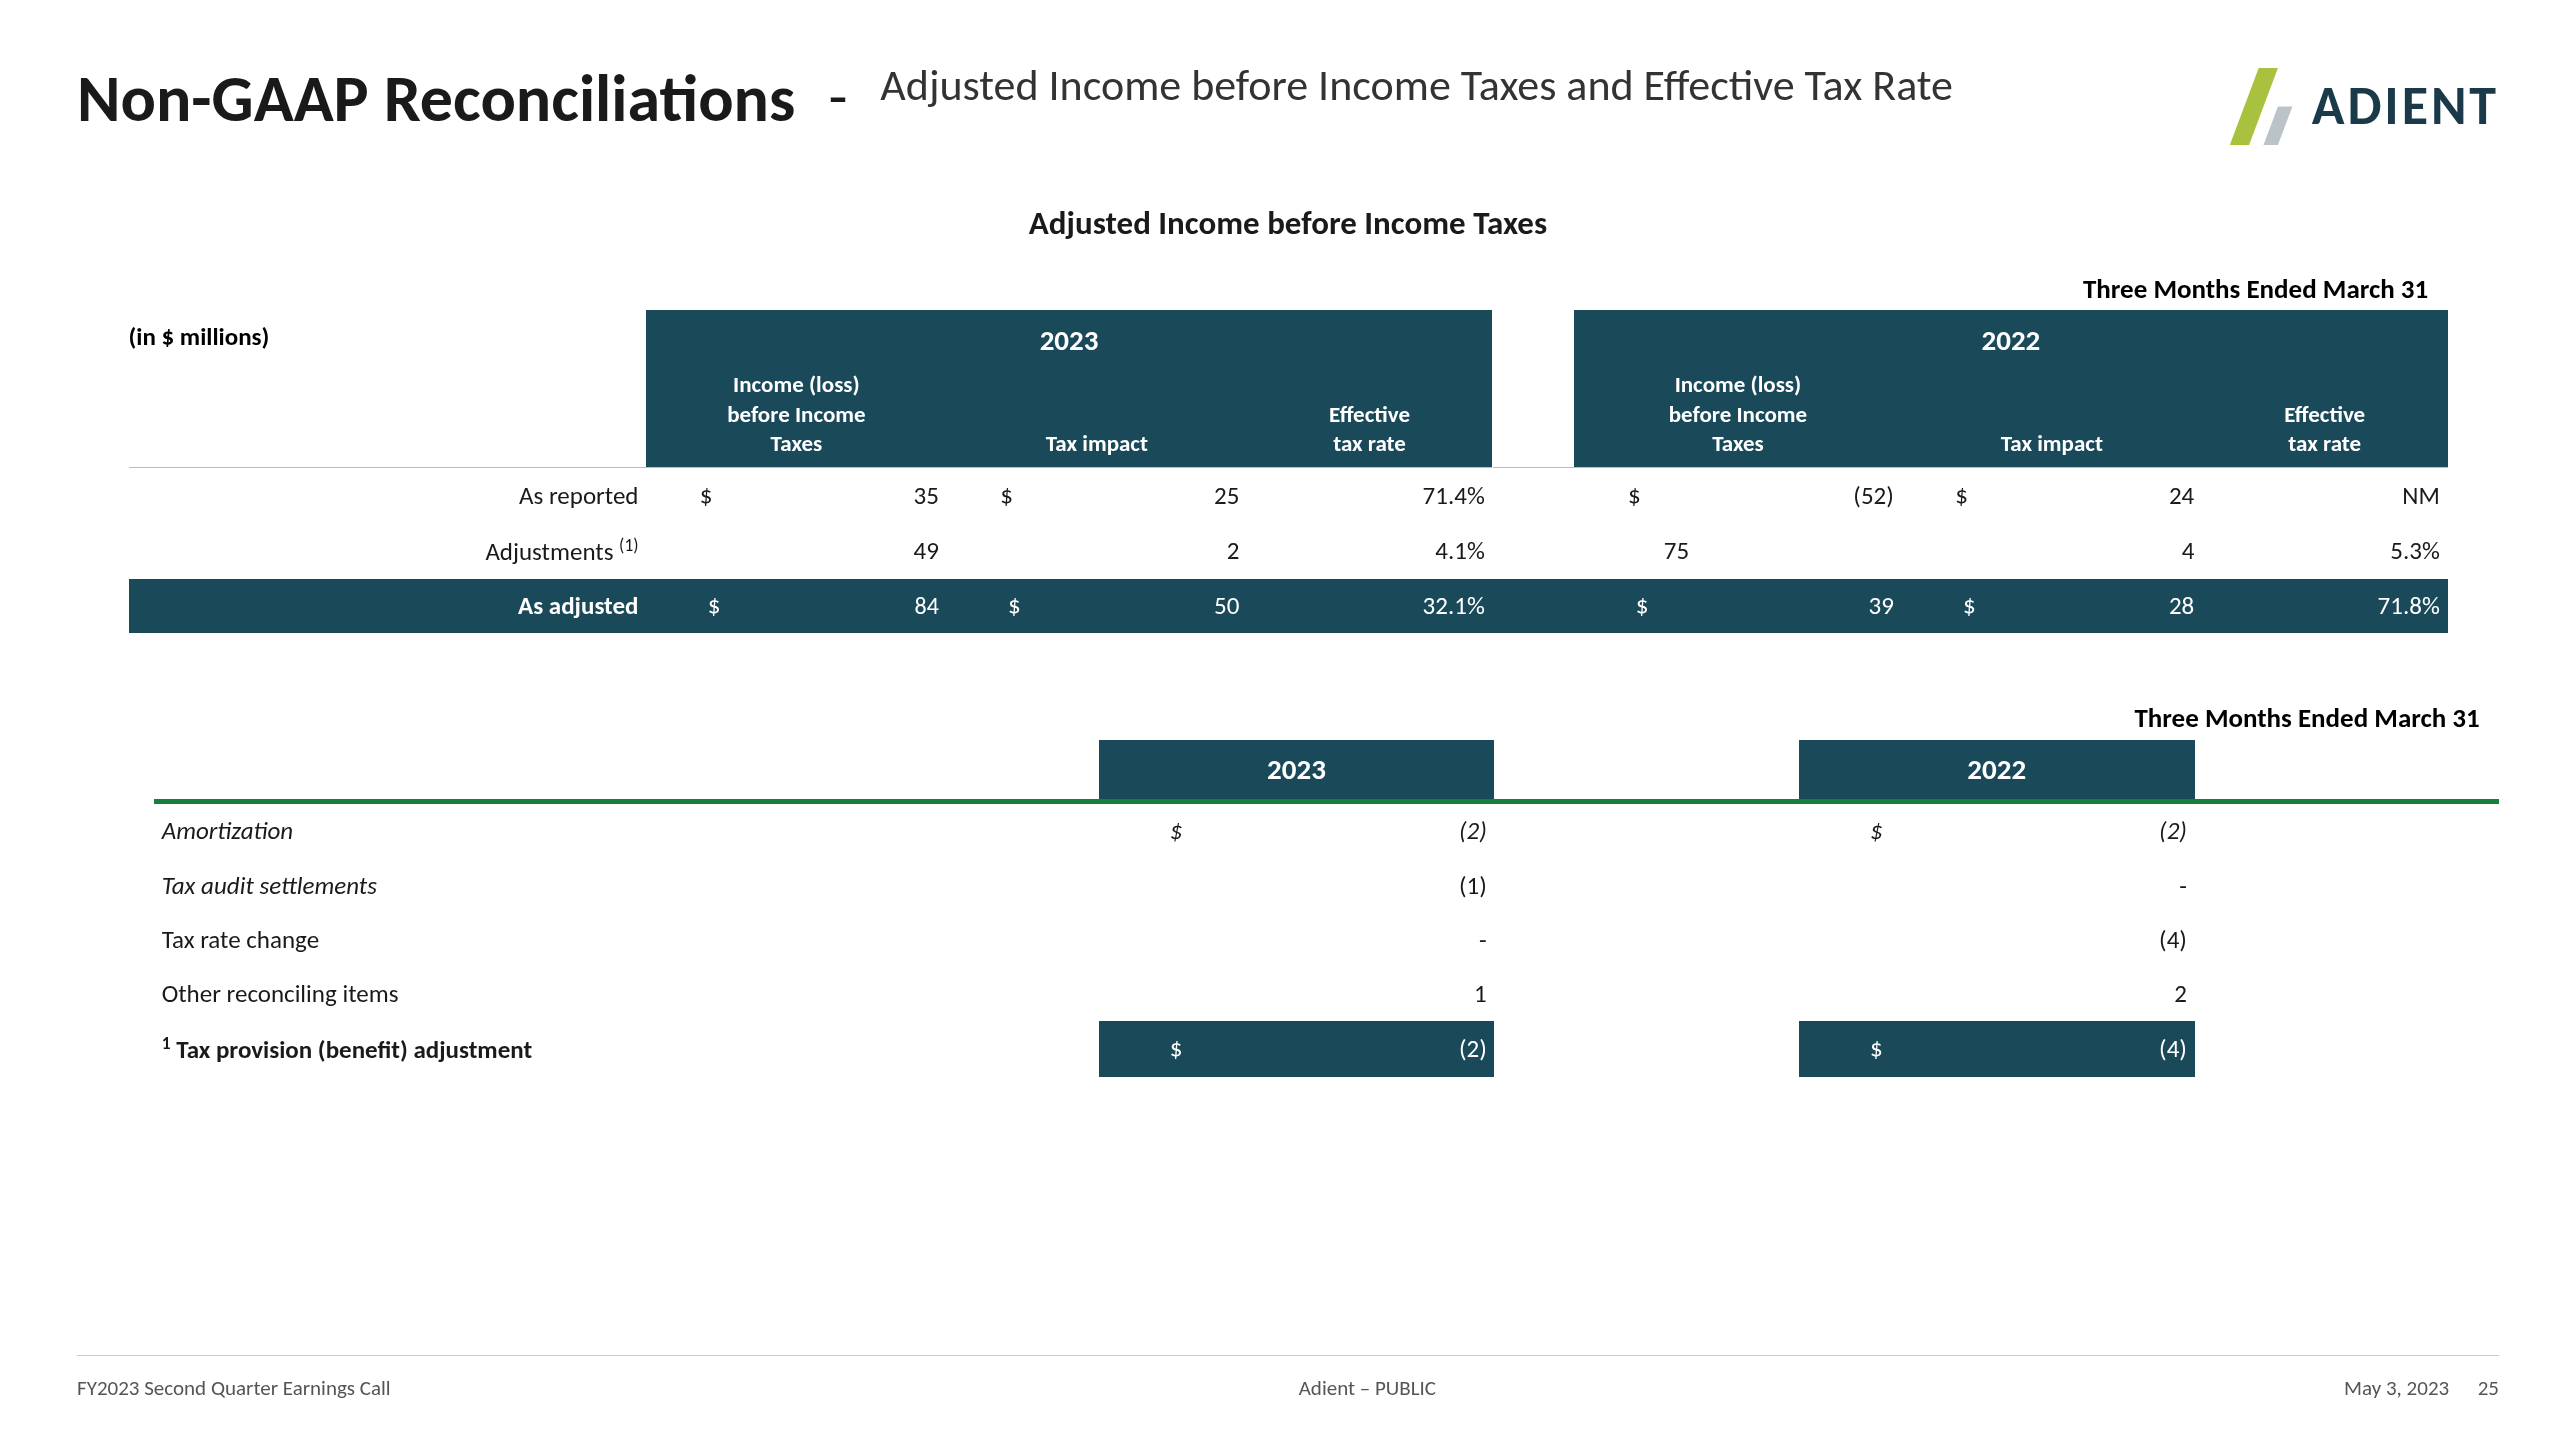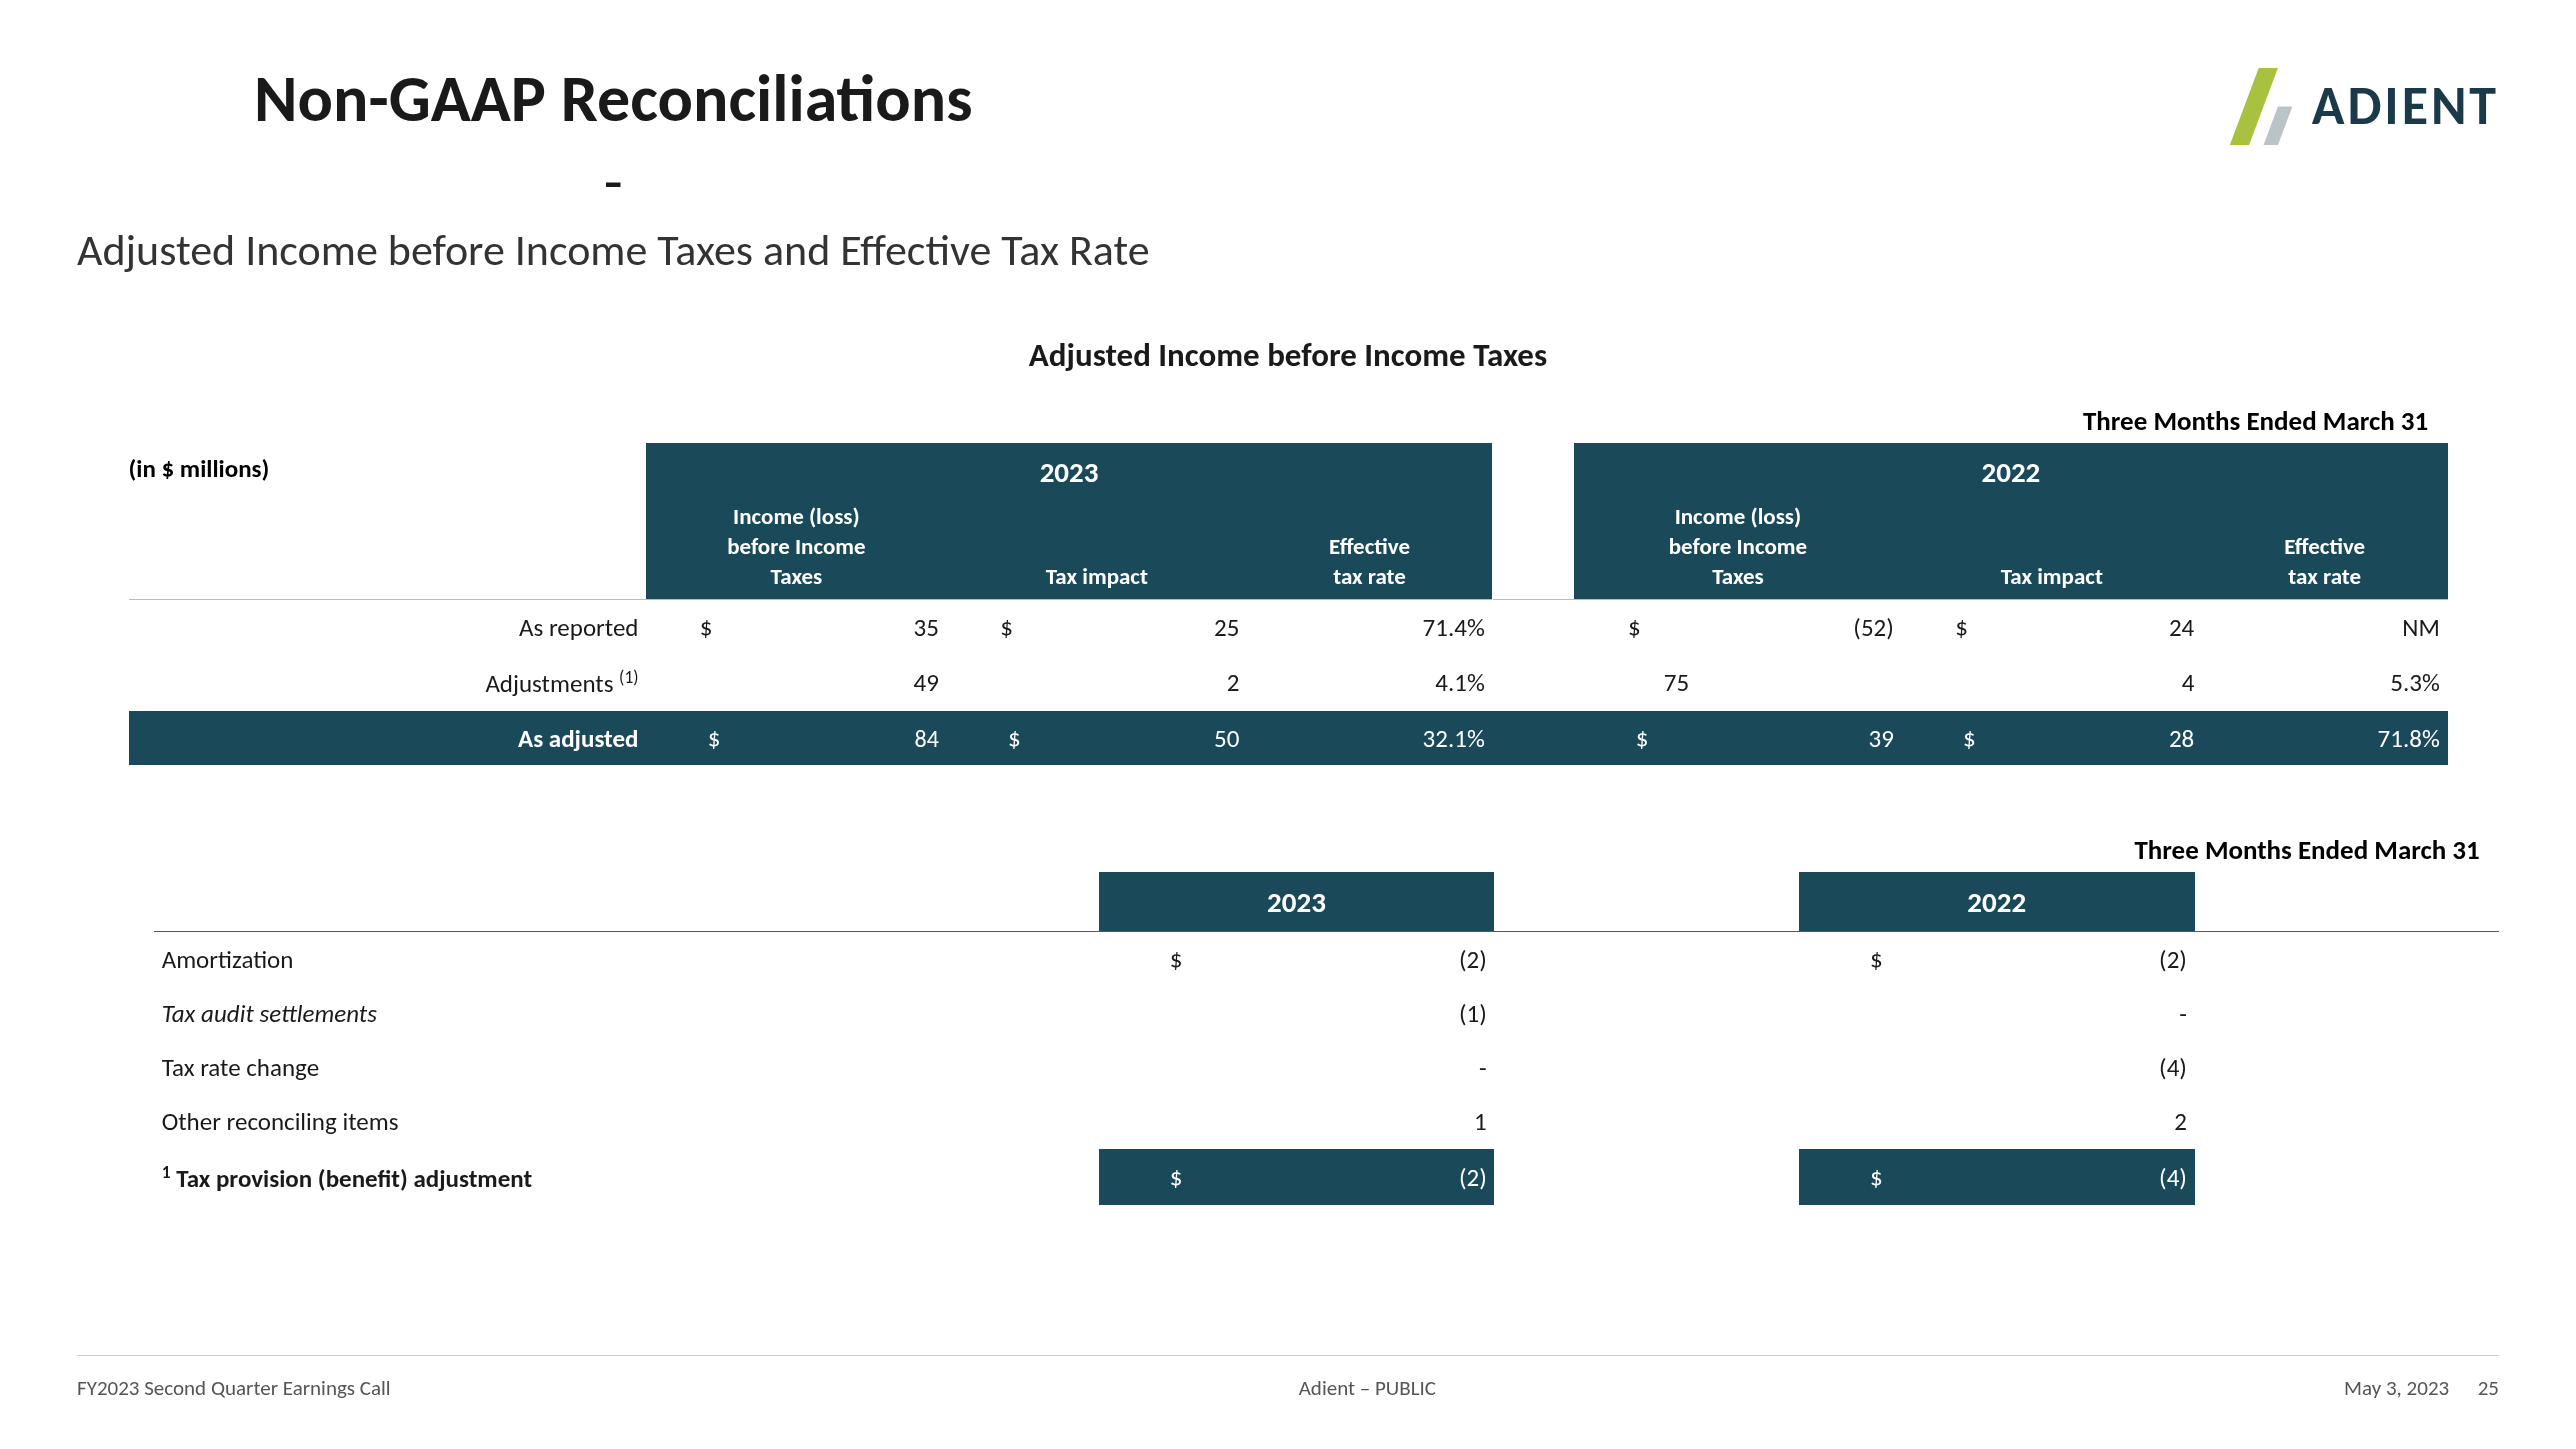--- a/index.html
+++ b/index.html
@@ -22,23 +22,22 @@
     
     .header {
       display: flex;
       align-items: flex-start;
       justify-content: space-between;
       margin-bottom: 58px;
     }
 
     .title-block {
       display: flex;
-      align-items: center;
-      gap: 4px;
-      flex-direction: column;
+      align-items: flex-start;
+      gap: 33px;
     }
 
     .title-main {
       font-size: 66px;
       font-weight: 900;
       color: #1a1a1a;
     }
 
     .title-sub {
       font-size: 44px;
@@ -355,21 +354,21 @@
         <tr>
           <td></td>
           <td colspan="2" style="background:#1a4a5a; color:white; text-align:center; font-size:29px; font-weight:700; padding:11.6px 7.7px;">2023</td>
           <td style="width:193px;"></td>
           <td colspan="2" style="background:#1a4a5a; color:white; text-align:center; font-size:29px; font-weight:700; padding:11.6px 7.7px;">2022</td>
           <td></td>
         </tr>
       </thead>
       <tbody>
 
-        <tr style="border-top:1px solid #15803d;">
+        <tr style="border-top:5px solid #15803d;font-style:italic;">
           <td class="td-row-label" style="padding:11.6px 7.7px;">Amortization</td>
           <td class="td-val" style="padding:11.6px 7.7px;">$</td>
           <td class="td-val" style="padding:11.6px 7.7px;">(2)</td>
           <td></td>
           <td class="td-val" style="padding:11.6px 7.7px;">$</td>
           <td class="td-val" style="padding:11.6px 7.7px;">(2)</td>
           <td></td>
         </tr>
 
         <tr>

